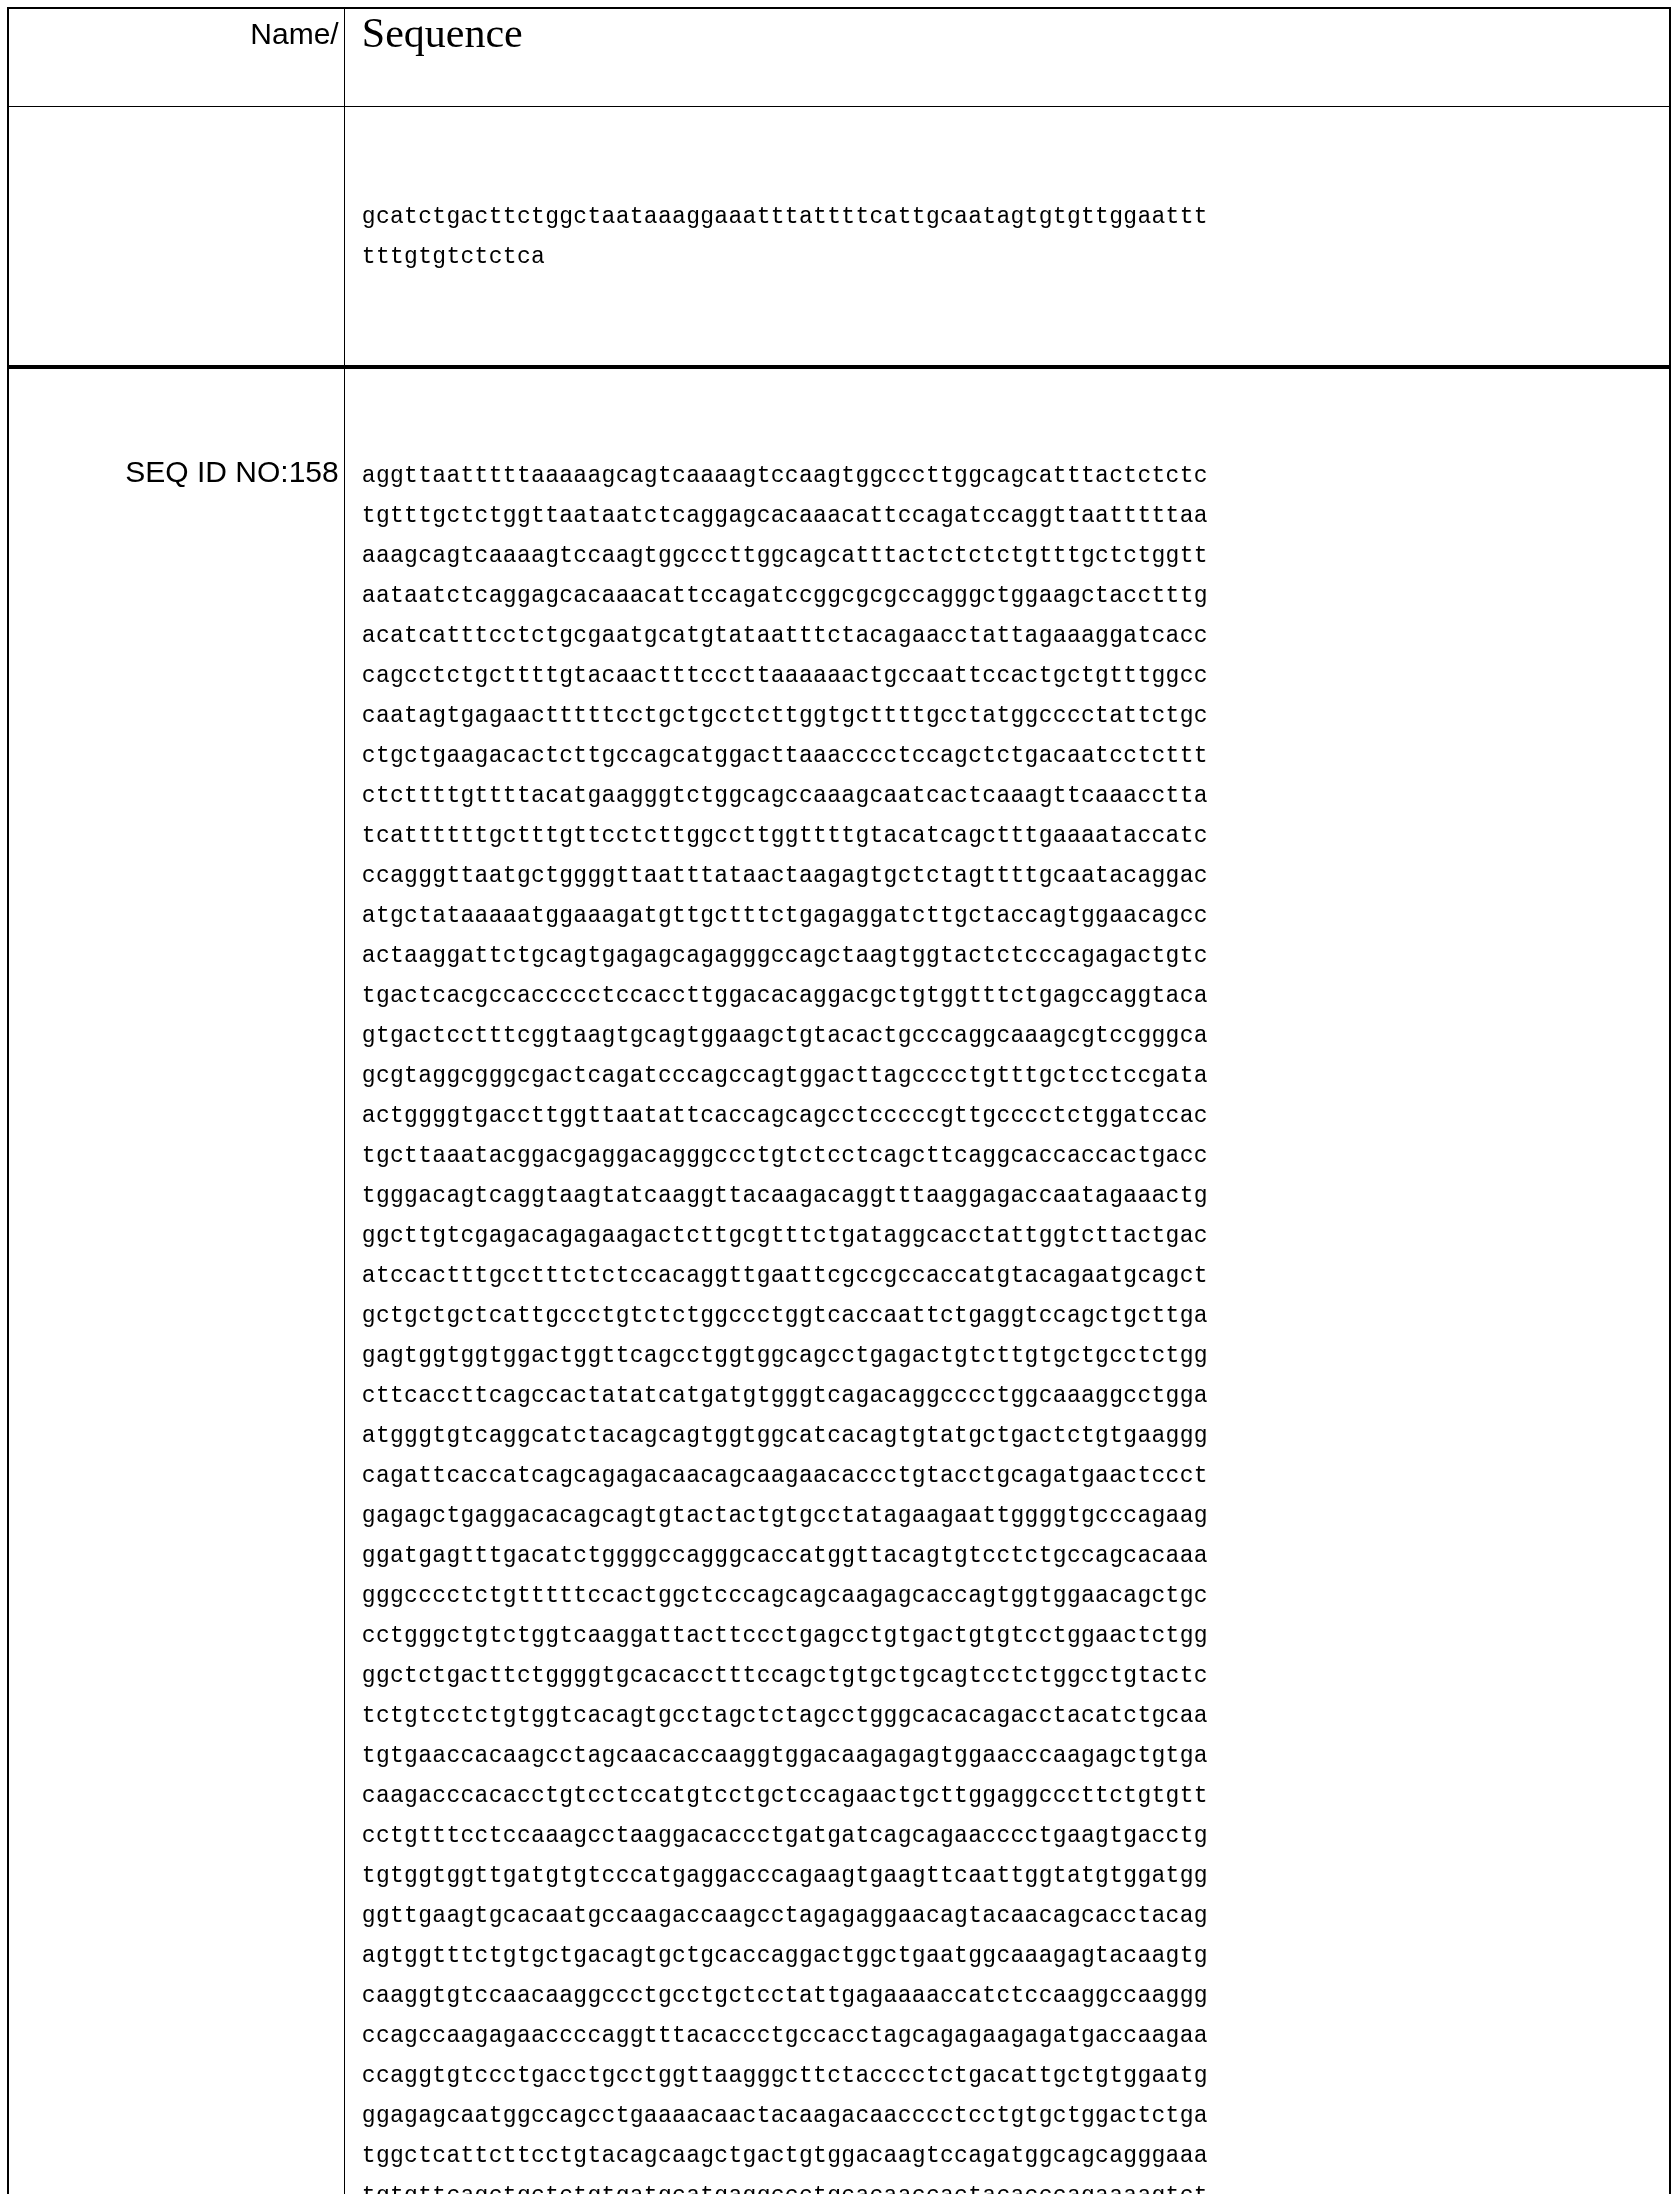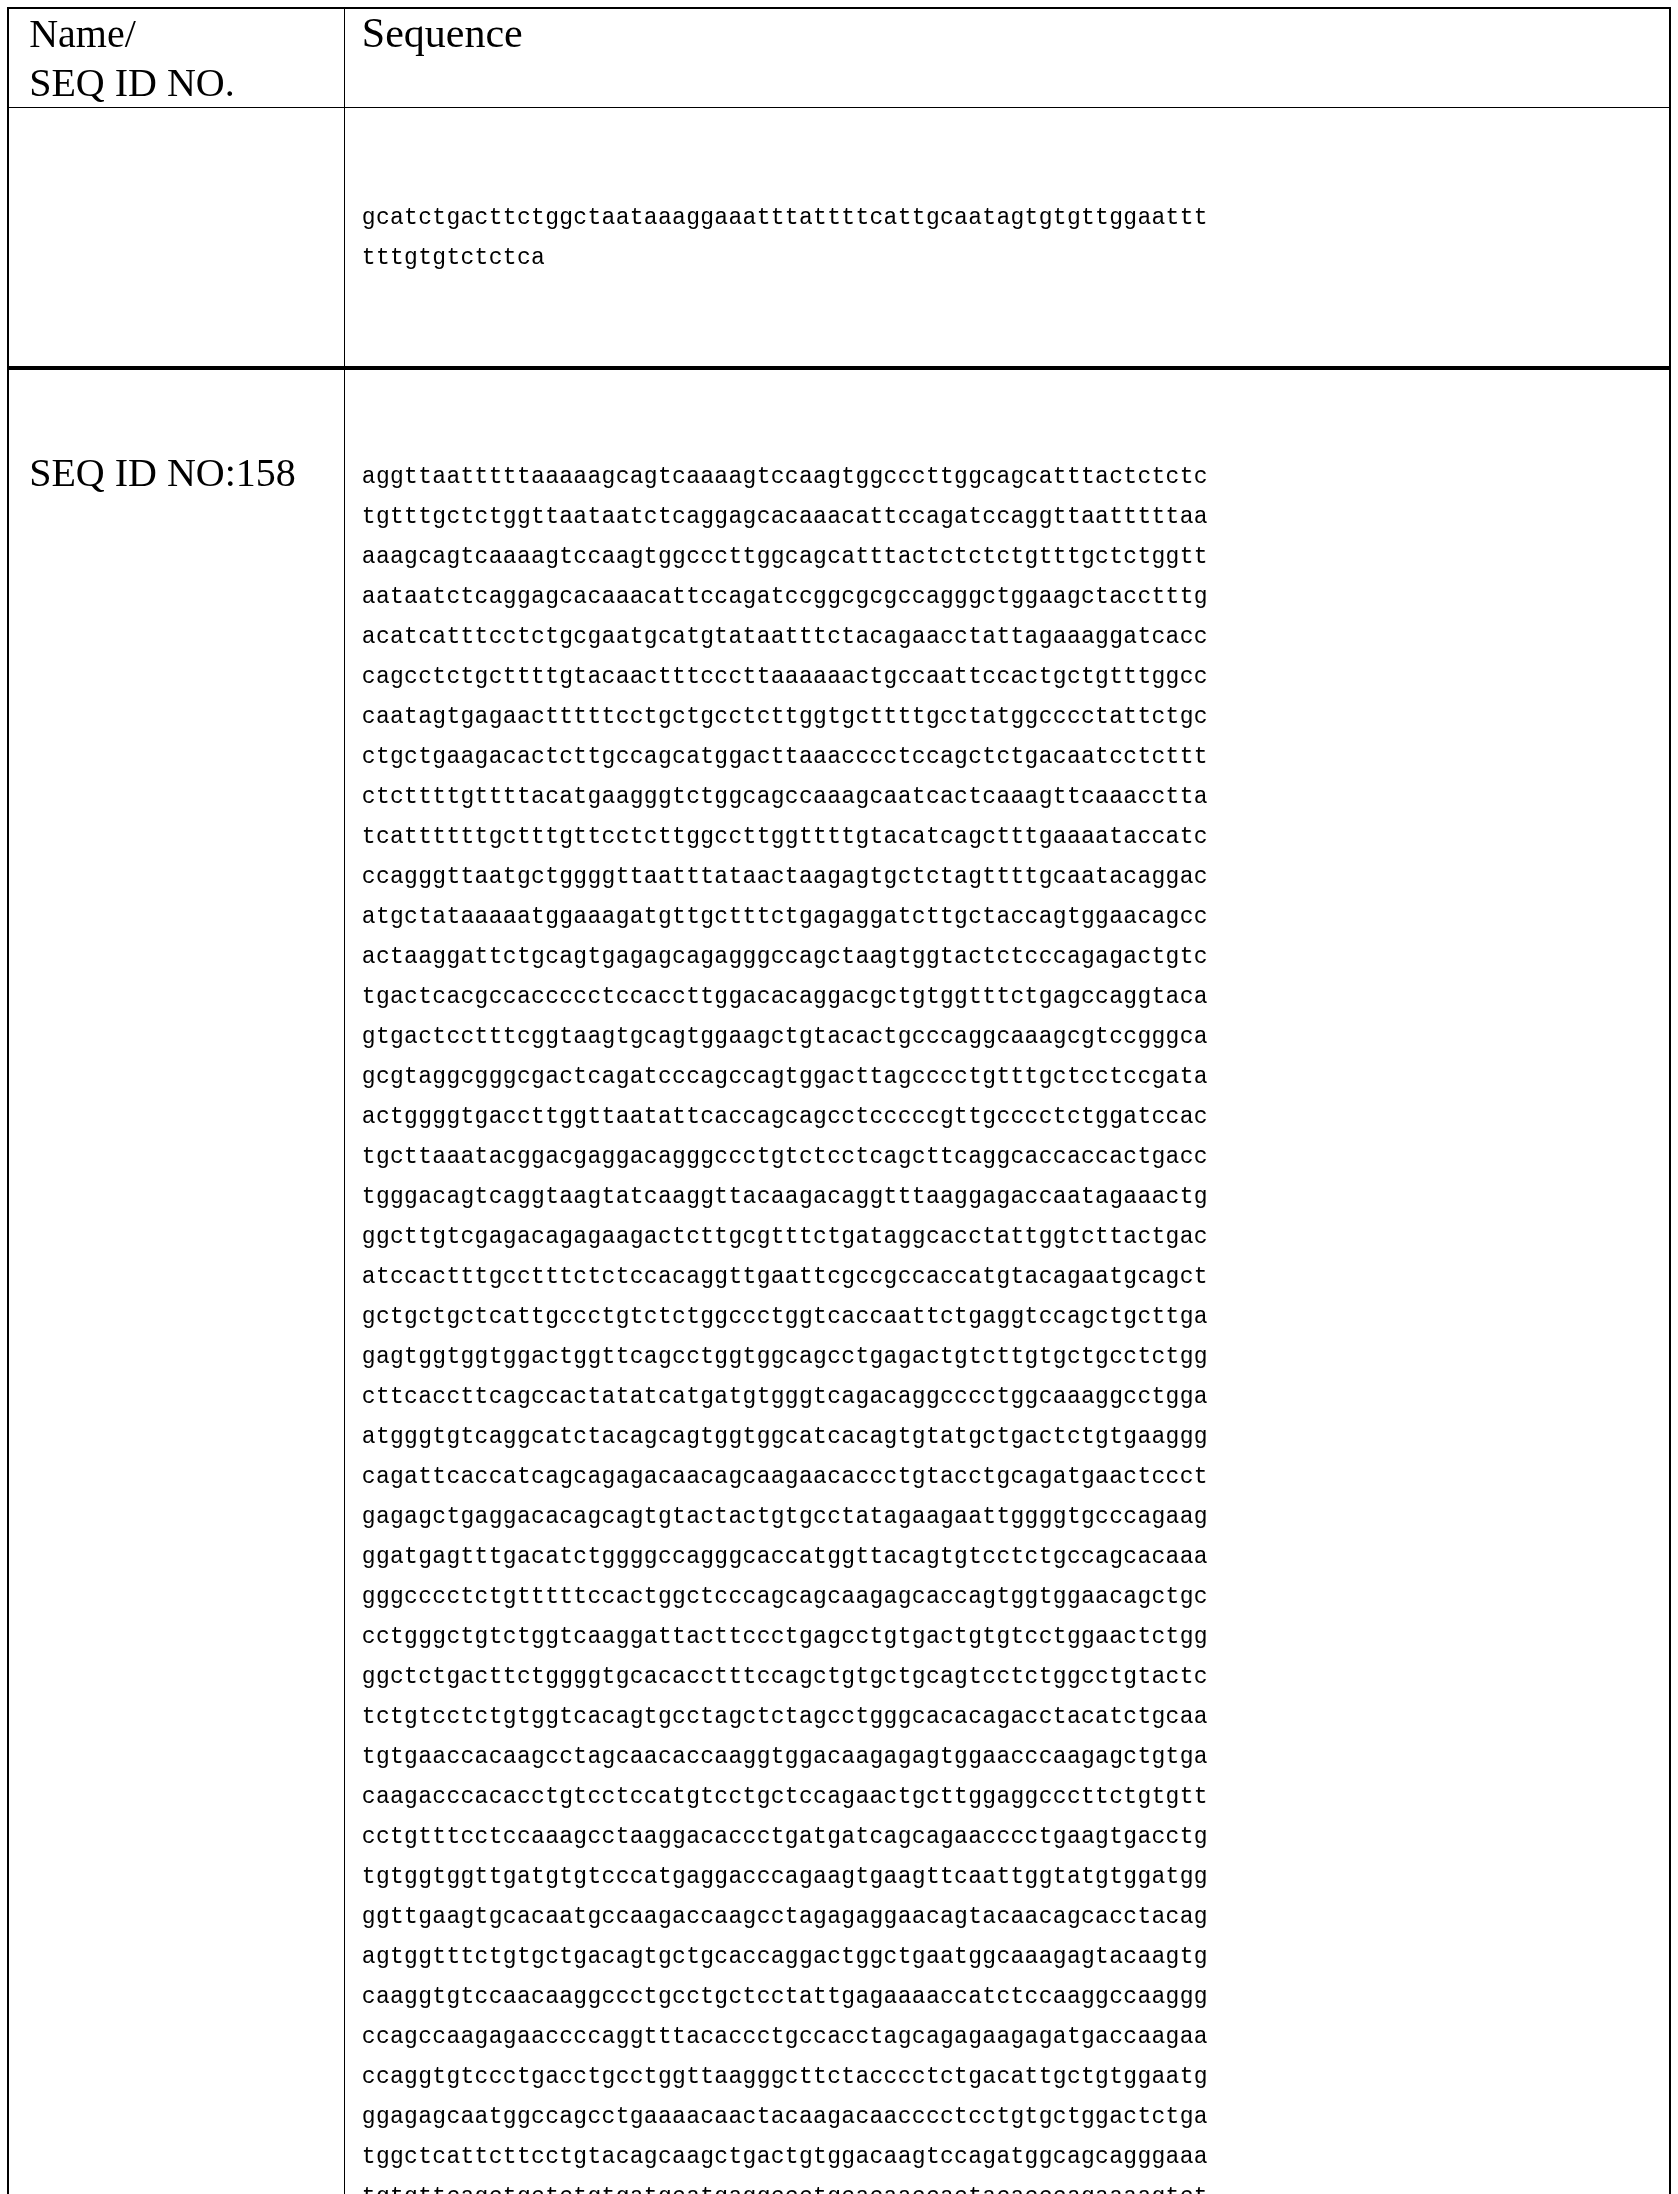--- a/index.html
+++ b/index.html
@@ -31,24 +31,25 @@
     display: flex;
     flex-direction: row;
     align-items: stretch;
   }
   .name-col {
     width: 336px;
     flex: 0 0 336px;
     box-sizing: border-box;
     padding: 0 5.1px 0 20.4px;
     border-right: 1.7px solid #000000;
-    font-family: Liberation Serif, serif;
-    font-size: 40px;
+    font-family: Liberation Sans, sans-serif;
+    font-size: 30px;
     line-height: 49px;
     color: #000000;
+    text-align: right;
   }
   .seq-col {
     flex: 1 1 auto;
     box-sizing: border-box;
     padding: 0 3.4px 0 17px;
     font-family: "Liberation Mono", "DejaVu Sans Mono", monospace;
     font-size: 23px;
     line-height: 40px;
     letter-spacing: 0.3px;
     white-space: pre;
@@ -90,21 +91,20 @@
 </head>
 <body>
 
 <div class="page">
   <div class="seq-table">
 
     <div class="t-row header-row">
       <div class="name-col">
         <div>
             <div class="line">Name/</div>
-            <div class="line">SEQ ID NO.</div>
           </div>
       </div>
       <div class="seq-col">
         <span>Sequence</span>
       </div>
     </div>
 
     <div class="t-row row-1">
       <div class="name-col">
         <div></div>

